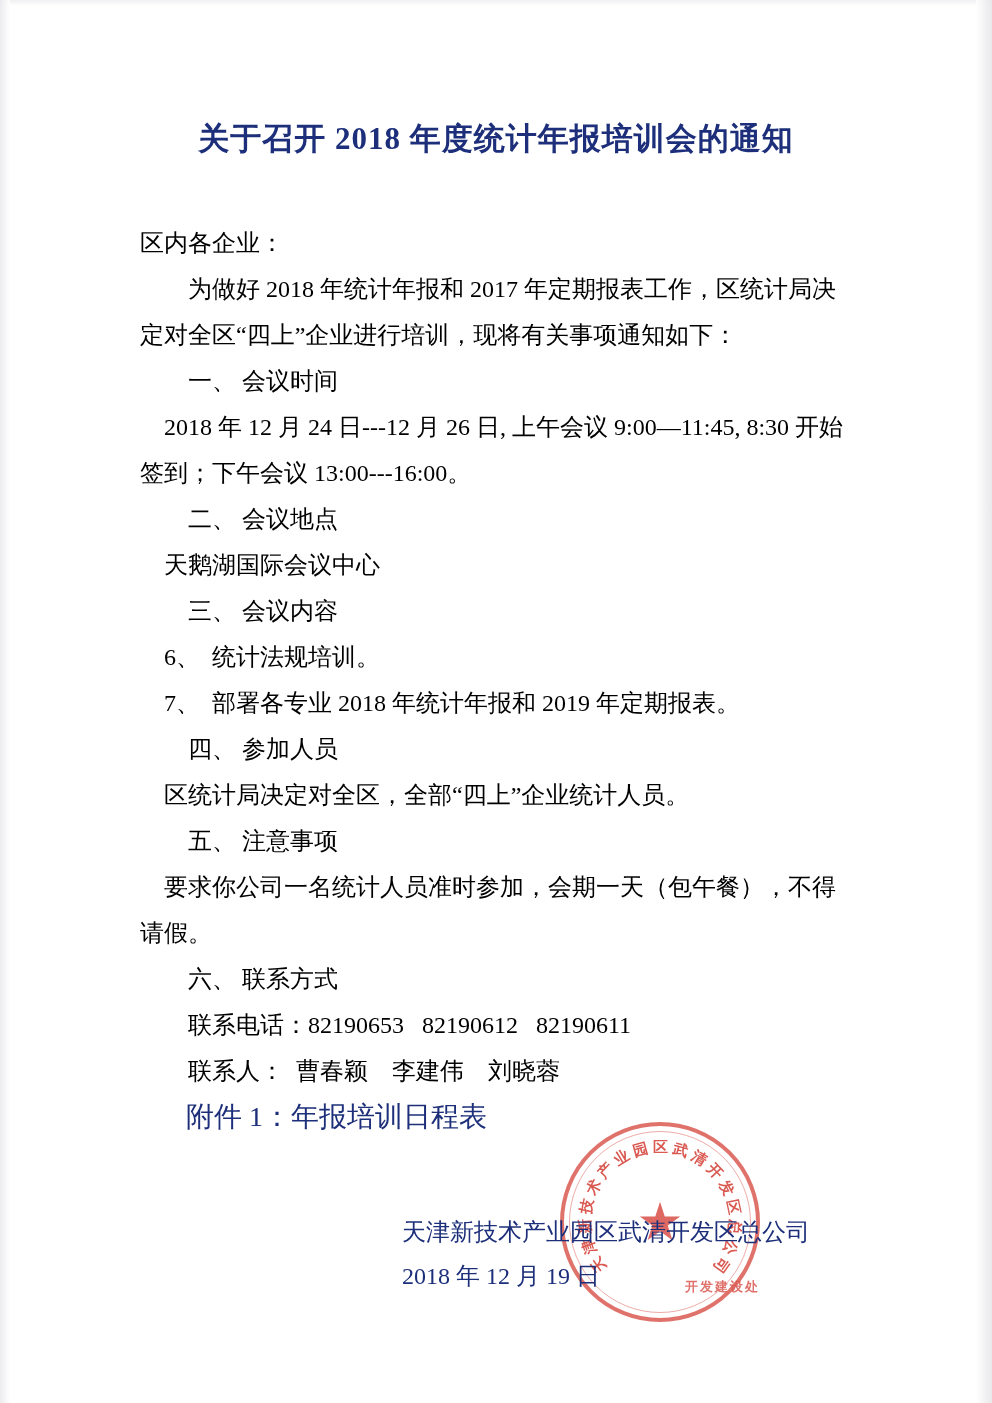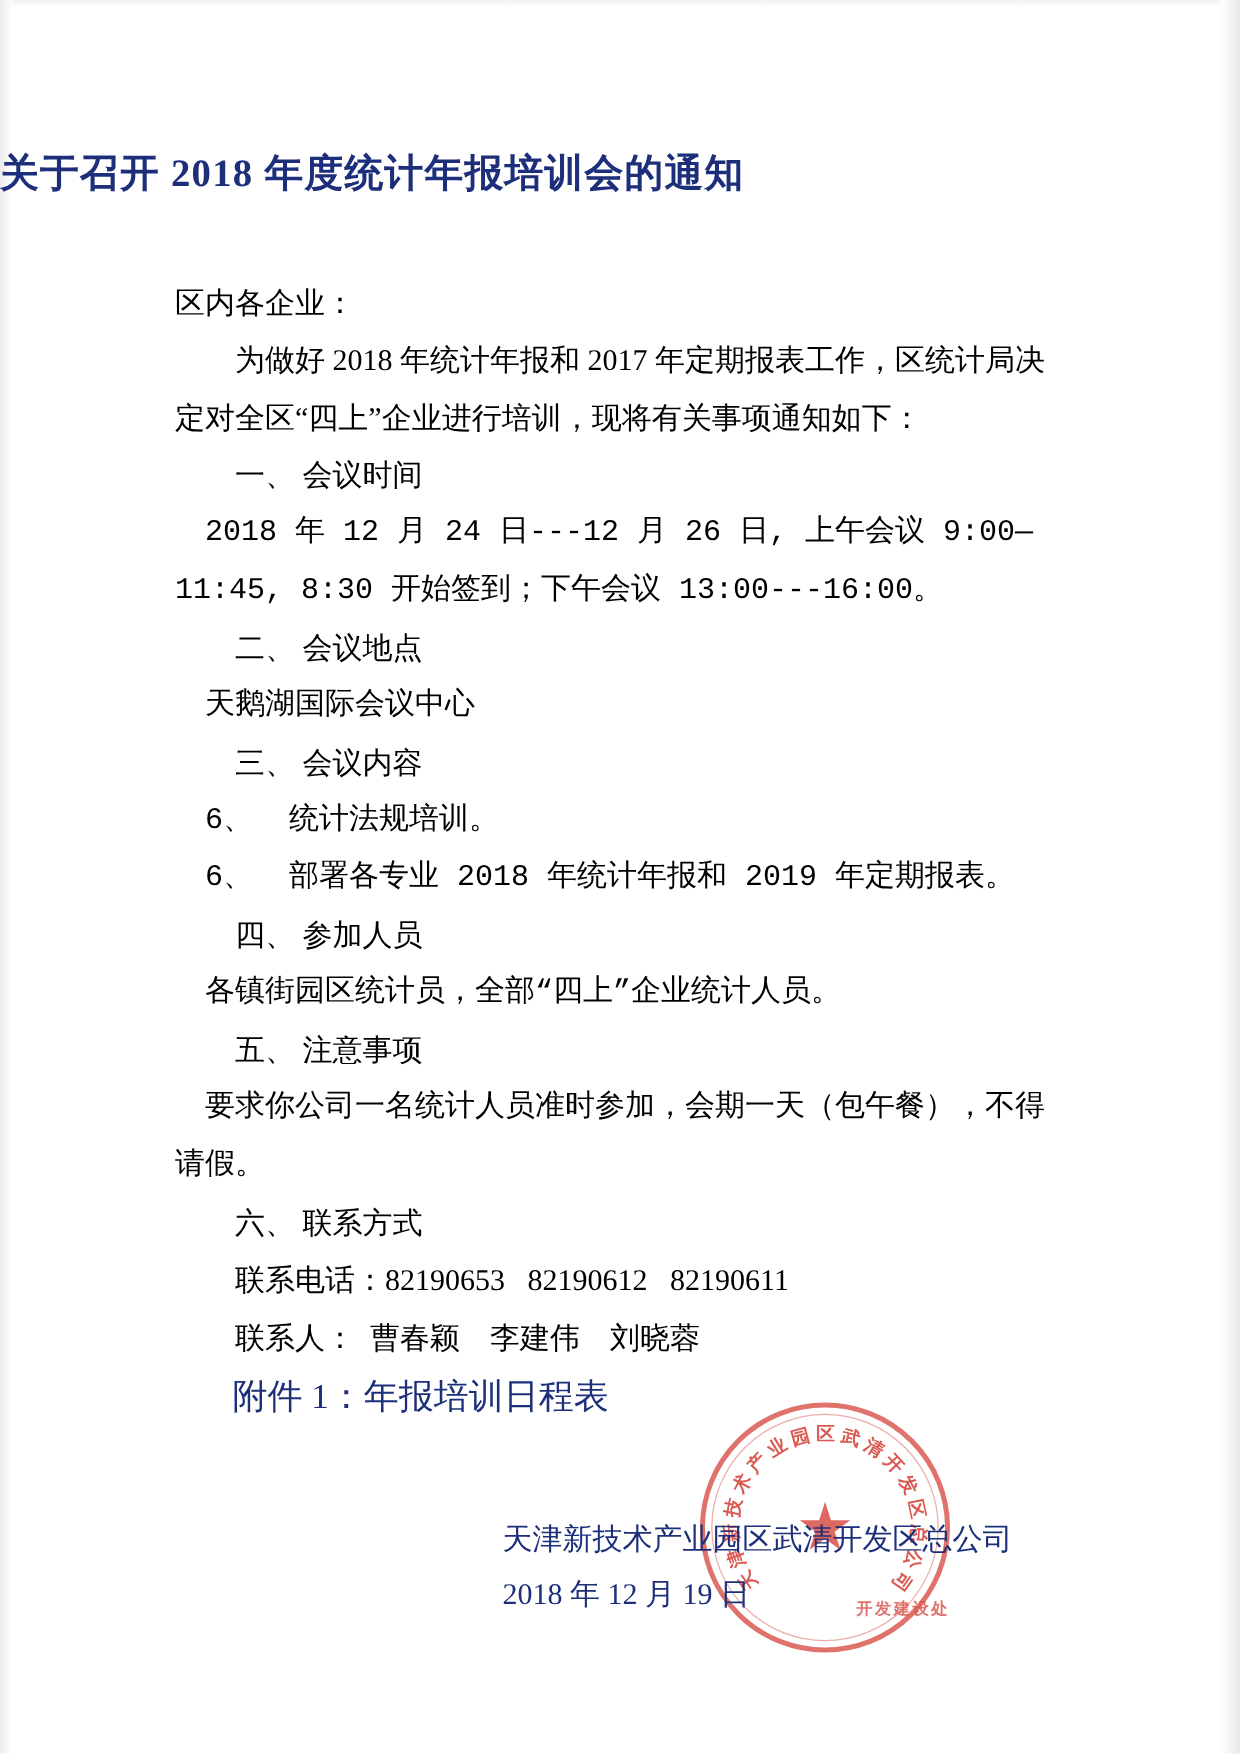--- a/index.html
+++ b/index.html
@@ -43,21 +43,21 @@
     position: absolute;
     left: 0; top: 0;
     width: 992px;
     height: 1403px;
   }
 
   .doc-title {
     position: absolute;
     left: 0; right: 0;
     top: 118px;
-    text-align: left;
+    text-align: center;
     font-size: 31px;
     font-weight: bold;
     letter-spacing: 1px;
     color: #1d2f7a;
     font-family: "Liberation Serif", "DejaVu Serif", serif;
   }
 
   .body-block {
     position: absolute;
     left: 140px;
@@ -66,21 +66,21 @@
     font-size: 24px;
     line-height: 46px;
     color: #000000;
   }
 
   .p {
     margin: 0;
     white-space: pre-wrap;
   }
   .p.indent { text-indent: 48px; }
-  .p.indent-sm { text-indent: 24px; font-family: Liberation Mono, monospace; }
+  .p.indent-sm { text-indent: 24px; }
   .p.hang { padding-left: 48px; text-indent: 0; }
 
   .attachment {
     position: absolute;
     left: 186px;
     top: 1098px;
     font-size: 28px;
     color: #1d2f7a;
   }
 
@@ -172,24 +172,24 @@
     <p class="p indent">为做好 2018 年统计年报和 2017 年定期报表工作，区统计局决定对全区“四上”企业进行培训，现将有关事项通知如下：</p>
 
     <p class="p hang">一、 会议时间</p>
     <p class="p indent-sm">2018 年 12 月 24 日---12 月 26 日, 上午会议 9:00—11:45, 8:30 开始签到；下午会议 13:00---16:00。</p>
 
     <p class="p hang">二、 会议地点</p>
     <p class="p indent-sm">天鹅湖国际会议中心</p>
 
     <p class="p hang">三、 会议内容</p>
     <p class="p indent-sm">6、  统计法规培训。</p>
-    <p class="p indent-sm">6、  部署各专业 2018 年统计年报和 2019 年定期报表。</p>
+    <p class="p indent-sm">7、  部署各专业 2018 年统计年报和 2019 年定期报表。</p>
 
     <p class="p hang">四、 参加人员</p>
-    <p class="p indent-sm">各镇街园区统计员，全部“四上”企业统计人员。</p>
+    <p class="p indent-sm">区统计局决定对全区，全部“四上”企业统计人员。</p>
 
     <p class="p hang">五、 注意事项</p>
     <p class="p indent-sm">要求你公司一名统计人员准时参加，会期一天（包午餐），不得请假。</p>
 
     <p class="p hang">六、 联系方式</p>
     <p class="p hang">联系电话：82190653   82190612   82190611</p>
     <p class="p hang">联系人：  曹春颖    李建伟    刘晓蓉</p>
 
   </div>
 

